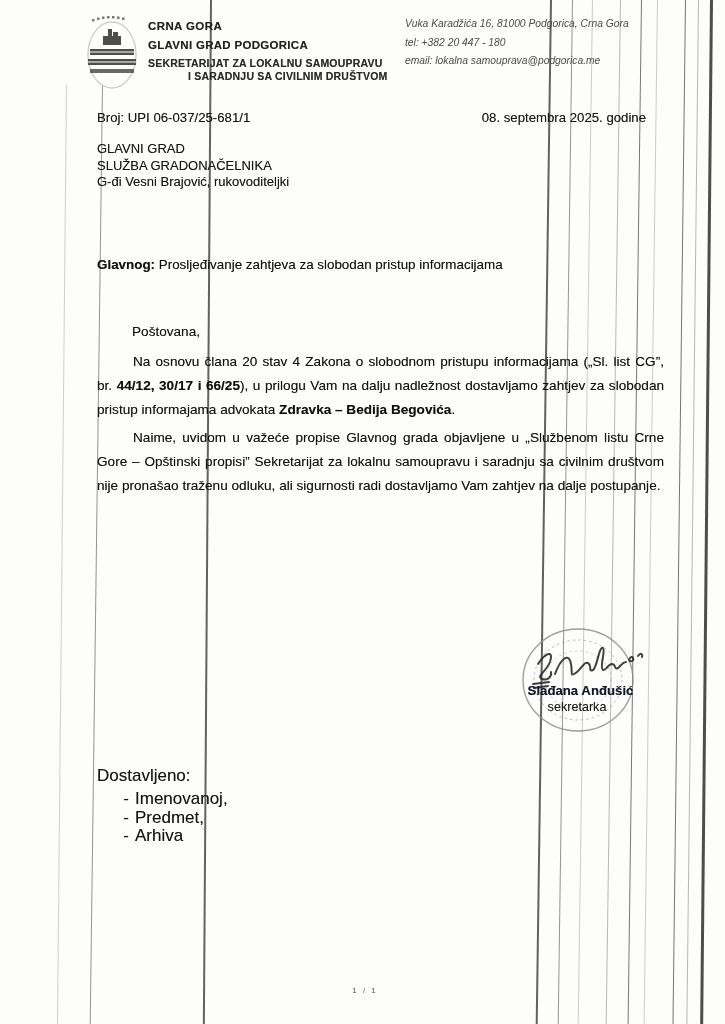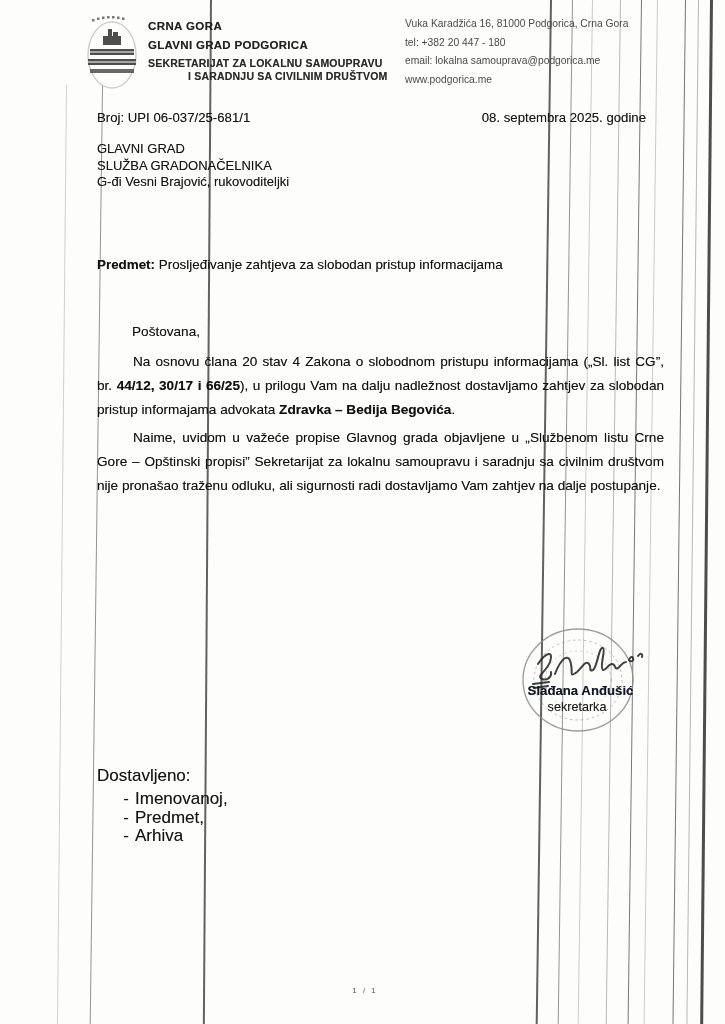--- a/index.html
+++ b/index.html
@@ -9,21 +9,21 @@
     font-family:"Liberation Sans","DejaVu Sans",sans-serif;
     color:#141414;
   }
   .abs{position:absolute;}
   .scan-line{position:absolute;transform-origin:top center;pointer-events:none;}
   
   .org-block{left:148px;top:18px;line-height:17px;}
   .org-l1{font-size:11.5px;font-weight:700;letter-spacing:.4px;color:#222;}
   .org-l2{font-size:11.5px;font-weight:700;letter-spacing:.3px;color:#222;margin-top:2px;}
   .org-l3{font-size:10.5px;font-weight:700;letter-spacing:.2px;color:#2a2a2a;margin-top:3px;line-height:13px;}
-  .contact-block{left:405px;top:15px;font-size:10.3px;color:#4a4a4a;line-height:18.5px;}
+  .contact-block{left:405px;top:15px;font-size:10.3px;color:#4a4a4a;line-height:18.5px;font-style:italic;}
   .ref-number{left:97px;top:110px;font-size:13.2px;color:#161616;}
   .ref-date{left:414px;top:110px;width:232px;text-align:right;font-size:13.2px;color:#161616;}
   .recipient{left:97px;top:141px;font-size:13px;line-height:16.5px;color:#161616;}
   .subject{left:97px;top:257px;font-size:13.4px;color:#111;}
   .subject b{font-weight:700;}
   .salutation{left:132px;top:324px;font-size:13.6px;}
   .para{left:97px;width:567px;font-size:13.6px;line-height:24px;text-align:justify;
         text-align-last:left;text-indent:36px;color:#101010;}
   .p1{top:350px;}
   .p2{top:426px;}
@@ -86,34 +86,33 @@
     <div class="org-l1 doc-text">CRNA GORA</div>
     <div class="org-l2 doc-text">GLAVNI GRAD PODGORICA</div>
     <div class="org-l3 doc-text">SEKRETARIJAT ZA LOKALNU SAMOUPRAVU</div>
     <div class="org-l3 doc-text" style="margin-top:0;padding-left:40px;">I SARADNJU SA CIVILNIM DRUŠTVOM</div>
   </div>
 
   <div class="abs contact-block">
     <div>Vuka Karadžića 16, 81000 Podgorica, Crna Gora</div>
     <div>tel: +382 20 447 - 180</div>
     <div>email: lokalna samouprava@podgorica.me</div>
-    <div>www.podgorica.me</div>
   </div>
 
   <div class="abs ref-number doc-text">Broj: UPI 06-037/25-681/1</div>
   <div class="abs ref-date doc-text">08. septembra 2025. godine</div>
 
   <div class="abs recipient">
     <div class="doc-text">GLAVNI GRAD</div>
     <div class="doc-text">SLUŽBA GRADONAČELNIKA</div>
     <div class="doc-text">G-đi Vesni Brajović, rukovoditeljki</div>
   </div>
 
   <div class="abs subject doc-text">
-    <b>Predmet:</b><span> Prosljeđivanje zahtjeva za slobodan pristup informacijama</span>
+    <b>Glavnog:</b><span> Prosljeđivanje zahtjeva za slobodan pristup informacijama</span>
   </div>
 
   <div class="abs salutation doc-text">Poštovana,</div>
 
   <div class="abs para p1 doc-text"><span>Na osnovu člana 20 stav 4 Zakona o slobodnom pristupu informacijama („Sl. list CG”, br. </span><b>44/12, 30/17 i 66/25</b><span>), u prilogu Vam na dalju nadležnost dostavljamo zahtjev za slobodan pristup informajama advokata </span><b>Zdravka – Bedija Begovića</b><span>.</span></div>
 
   <div class="abs para p2 doc-text">Naime, uvidom u važeće propise Glavnog grada objavljene u „Službenom listu Crne Gore – Opštinski propisi” Sekretarijat za lokalnu samoupravu i saradnju sa civilnim društvom nije pronašao traženu odluku, ali sigurnosti radi dostavljamo Vam zahtjev na dalje postupanje.</div>
 
   <div class="abs" style="left:500px;top:616px;">
     <svg width="170" height="135" viewBox="0 0 170 135">

